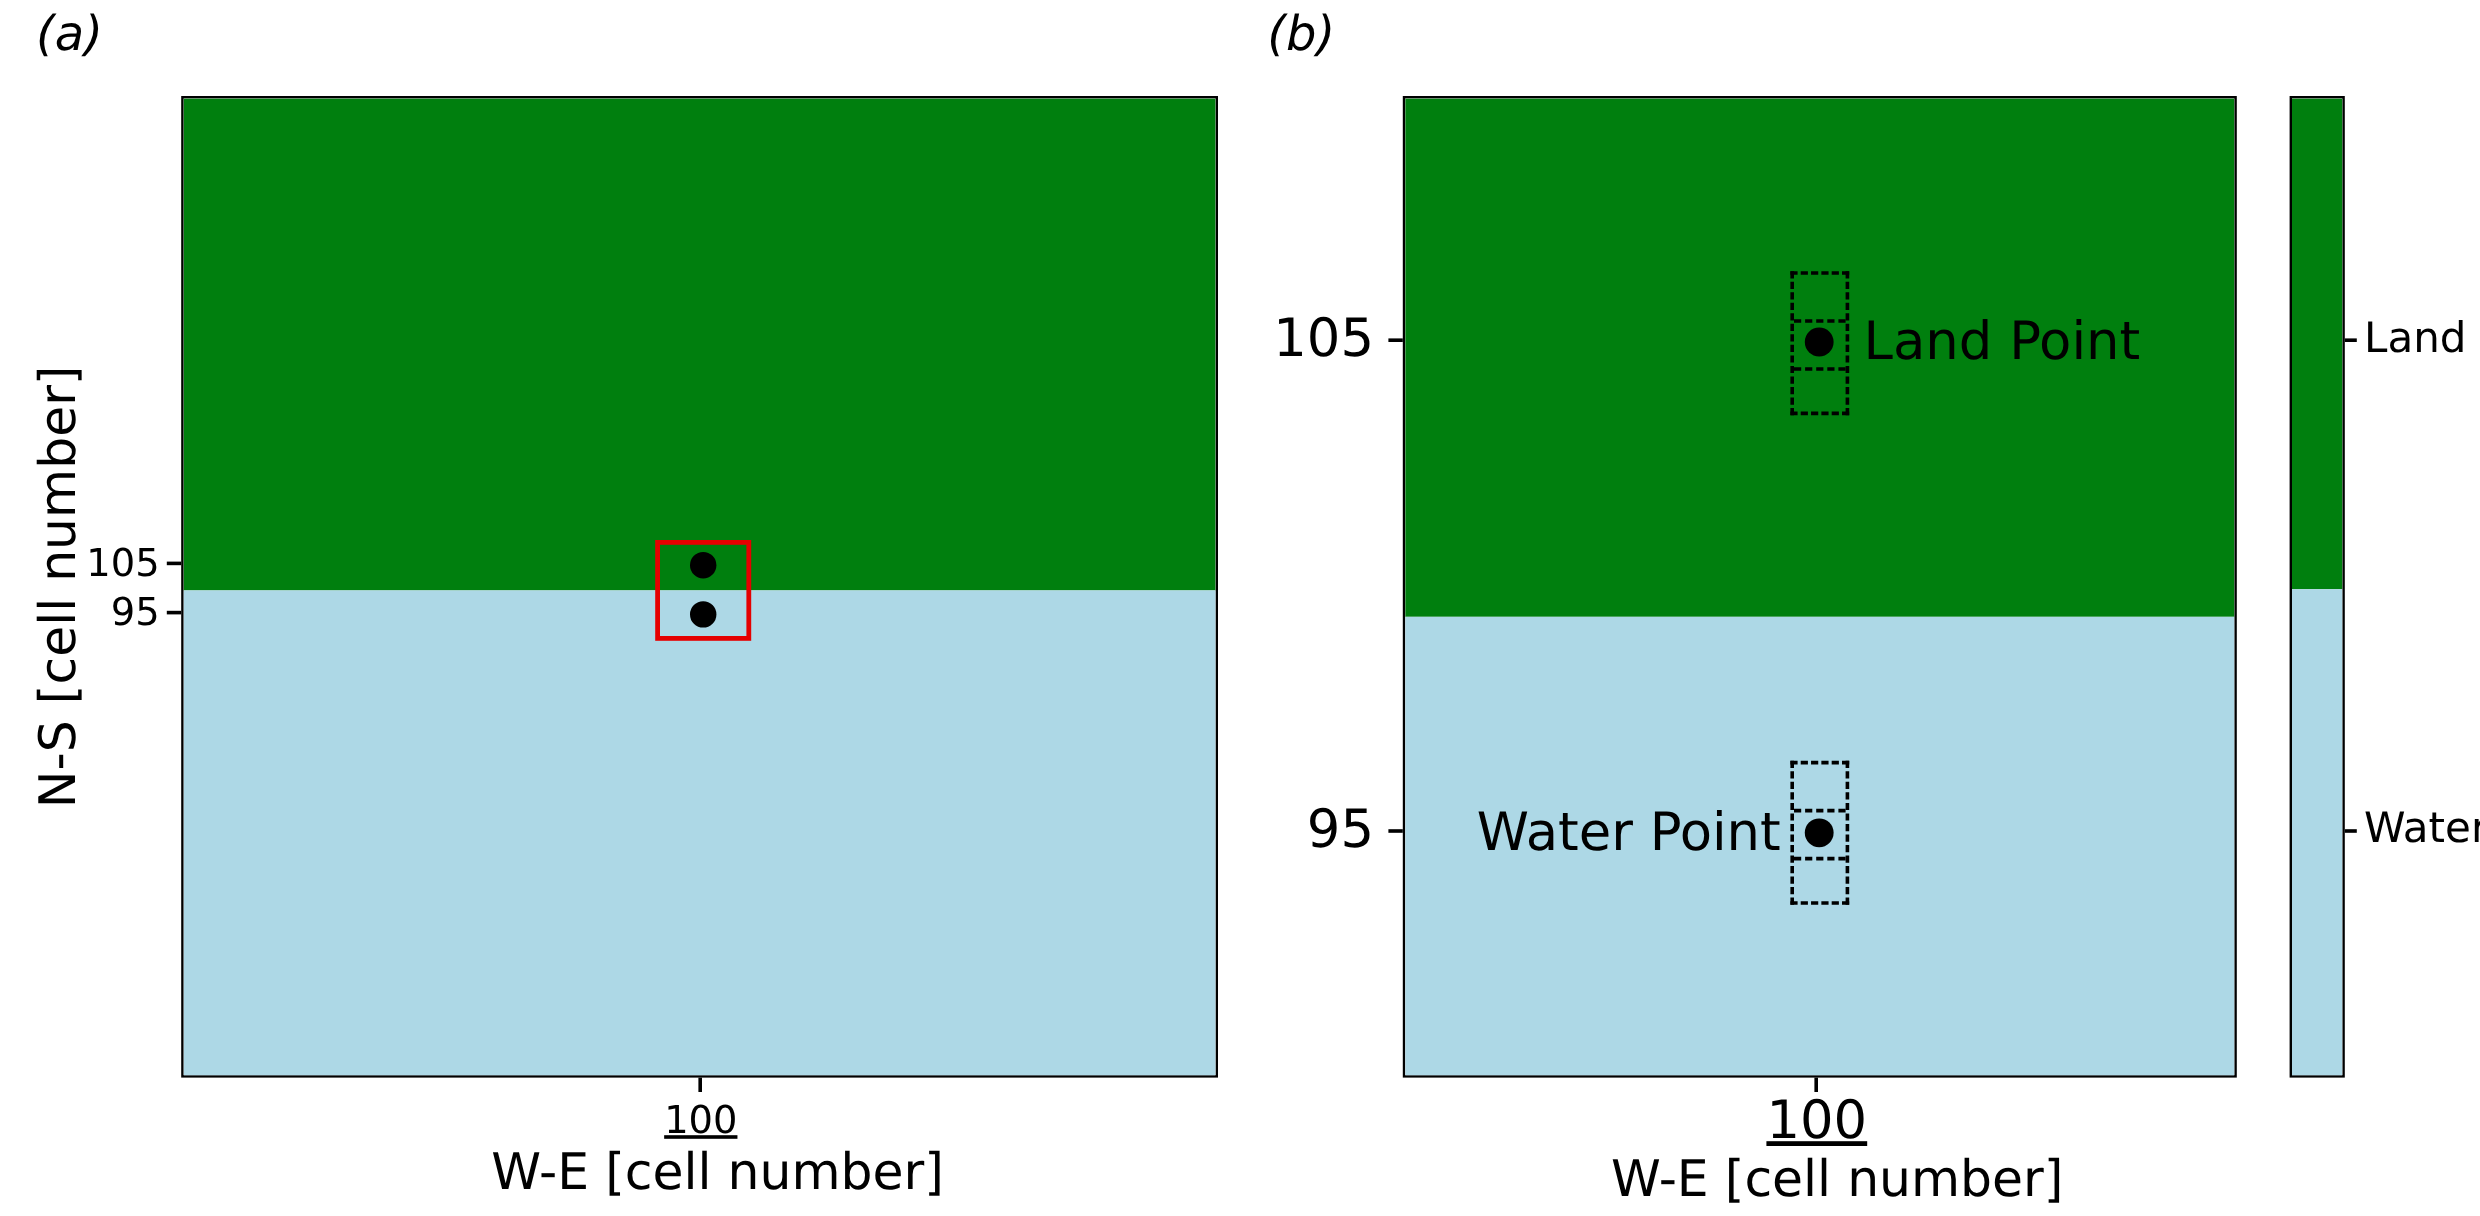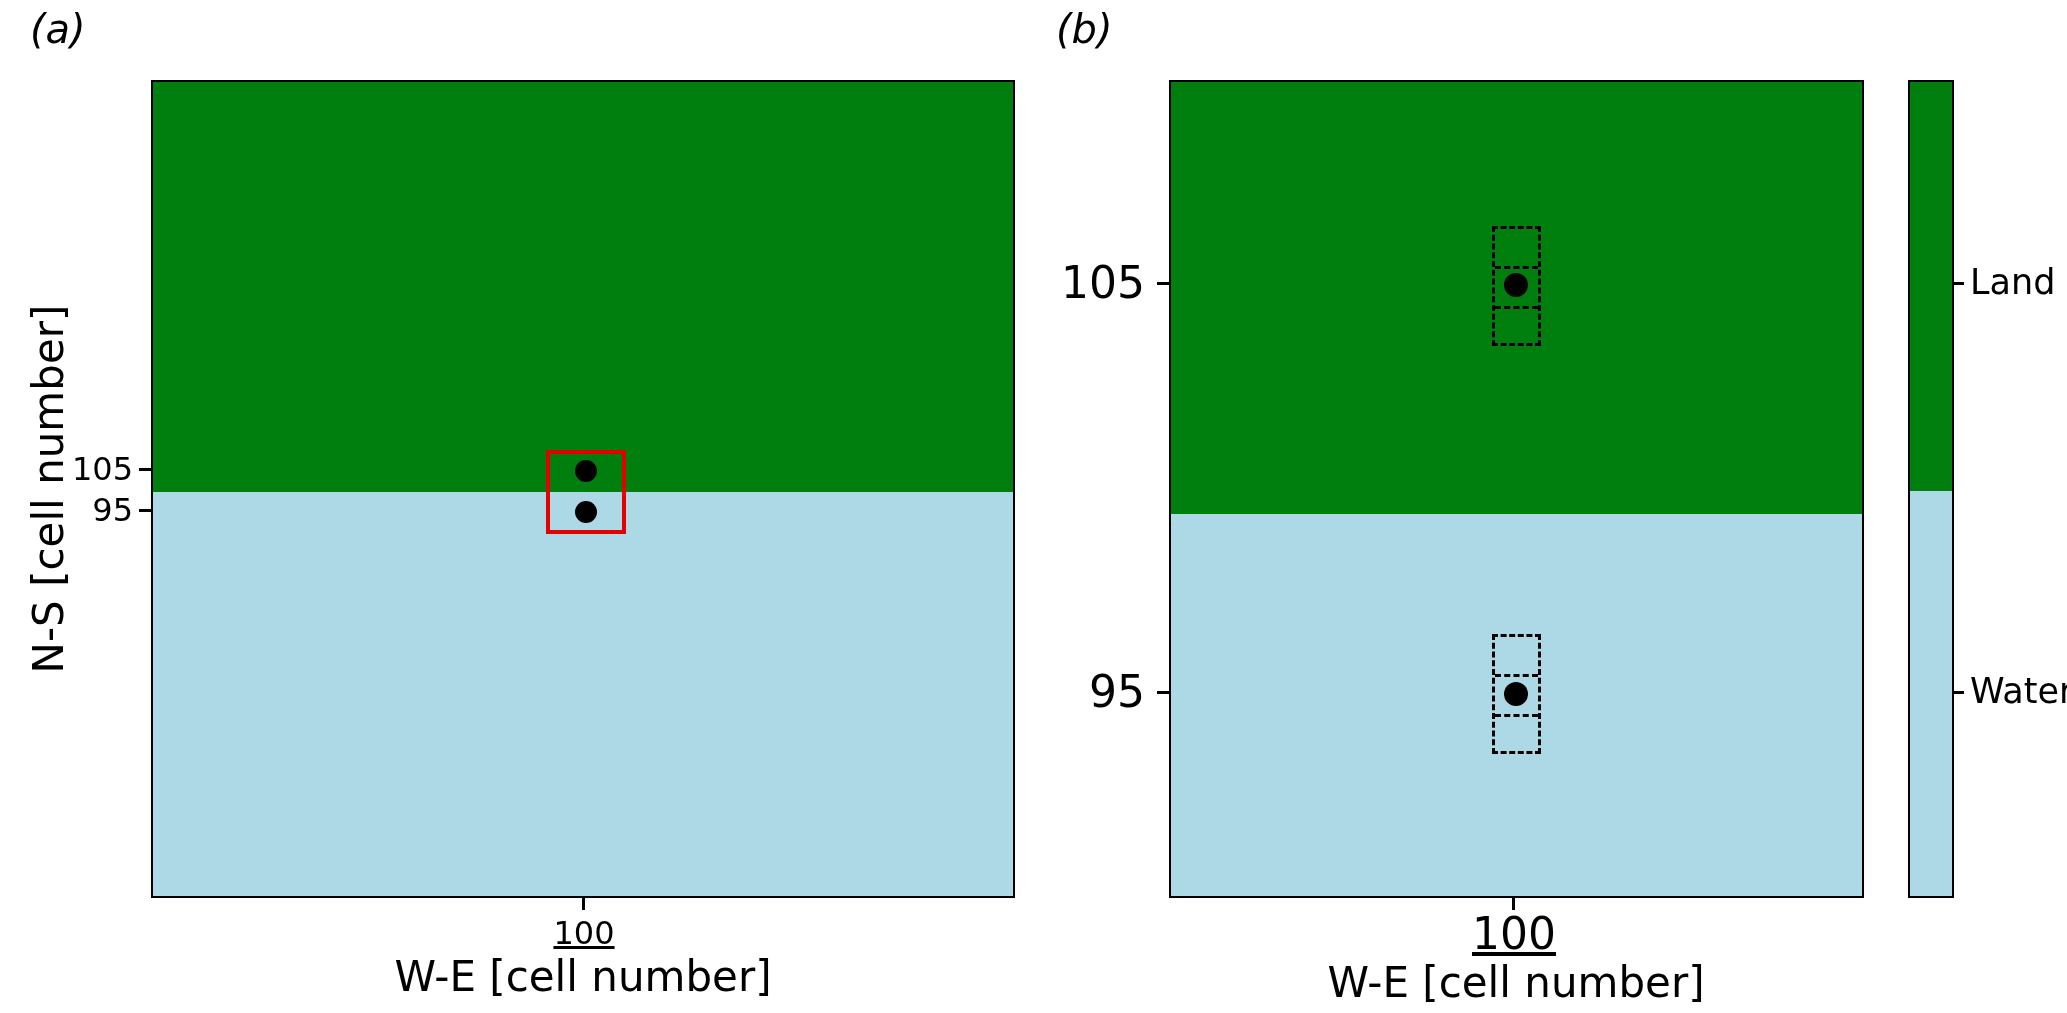--- a/index.html
+++ b/index.html
@@ -9,21 +9,21 @@
   .plot { position:absolute; border:2px solid #000; overflow:hidden; }
   .land { background:var(--land, #007f0e); }
   .water { background:var(--water, #add8e6); }
   .region { position:absolute; left:0; width:100%; }
   .dot { position:absolute; background:#000; border-radius:50%; }
   .tickmark { position:absolute; background:#000; }
   .ticklabel { position:absolute; white-space:nowrap; }
   .panel-label { position:absolute; font-style:italic; font-size:40px; }
   .axis-label { position:absolute; font-size:42px; white-space:nowrap; }
   .ylab { transform:translate(-50%,-50%) rotate(-90deg); }
-  .xlab { transform:translate(-50%,0); }
+  .xlab { transform:translate(-50%,0);margin-left:15px; }
   .center-x { transform:translate(-50%,0);text-decoration:underline; }
   .zoom-rect { position:absolute; border:4px solid var(--highlight, #e50000); background:transparent; }
   .dashed-box { position:absolute; border:3px dashed #000; background:transparent; }
   .dashed-sep { position:absolute; left:0; width:100%; border-top:3px dashed #000; }
   .pt-label { position:absolute; font-size:44px; white-space:nowrap; }
   .b-tick { font-size:44px; }
   .a-tick { font-size:32px; }
   .cb-label { position:absolute; font-size:35px; white-space:nowrap;text-align:center; }
 </style>
 </head>
@@ -65,20 +65,22 @@
       <div class="dashed-sep" style="top:77px;"></div>
     </div>
     <div class="dot" style="left:333px; top:191px; width:24px; height:24px;"></div>
 
     <div class="dashed-box" style="left:321px; top:552px; width:49px; height:120px;">
       <div class="dashed-sep" style="top:37px;"></div>
       <div class="dashed-sep" style="top:77px;"></div>
     </div>
     <div class="dot" style="left:333px; top:600px; width:24px; height:24px;"></div>
 
+    <div class="pt-label" style="left:382px; top:177px;">Land Point</div>
+    <div class="pt-label" style="left:10px; top:586px; width:303px; text-align:right;">Water Point</div>
   </div>
 
   <div class="tickmark" style="left:1157px; top:282px; width:12px; height:3px;"></div>
   <div class="tickmark" style="left:1157px; top:691px; width:12px; height:3px;"></div>
   <div class="ticklabel b-tick" style="left:1030px; top:257px; width:115px; text-align:right;">105</div>
   <div class="ticklabel b-tick" style="left:1030px; top:666px; width:115px; text-align:right;">95</div>
 
   <div class="tickmark" style="left:1512px; top:898px; width:3px; height:12px;"></div>
   <div class="ticklabel b-tick center-x" style="left:1514px; top:908px;">100</div>
 

